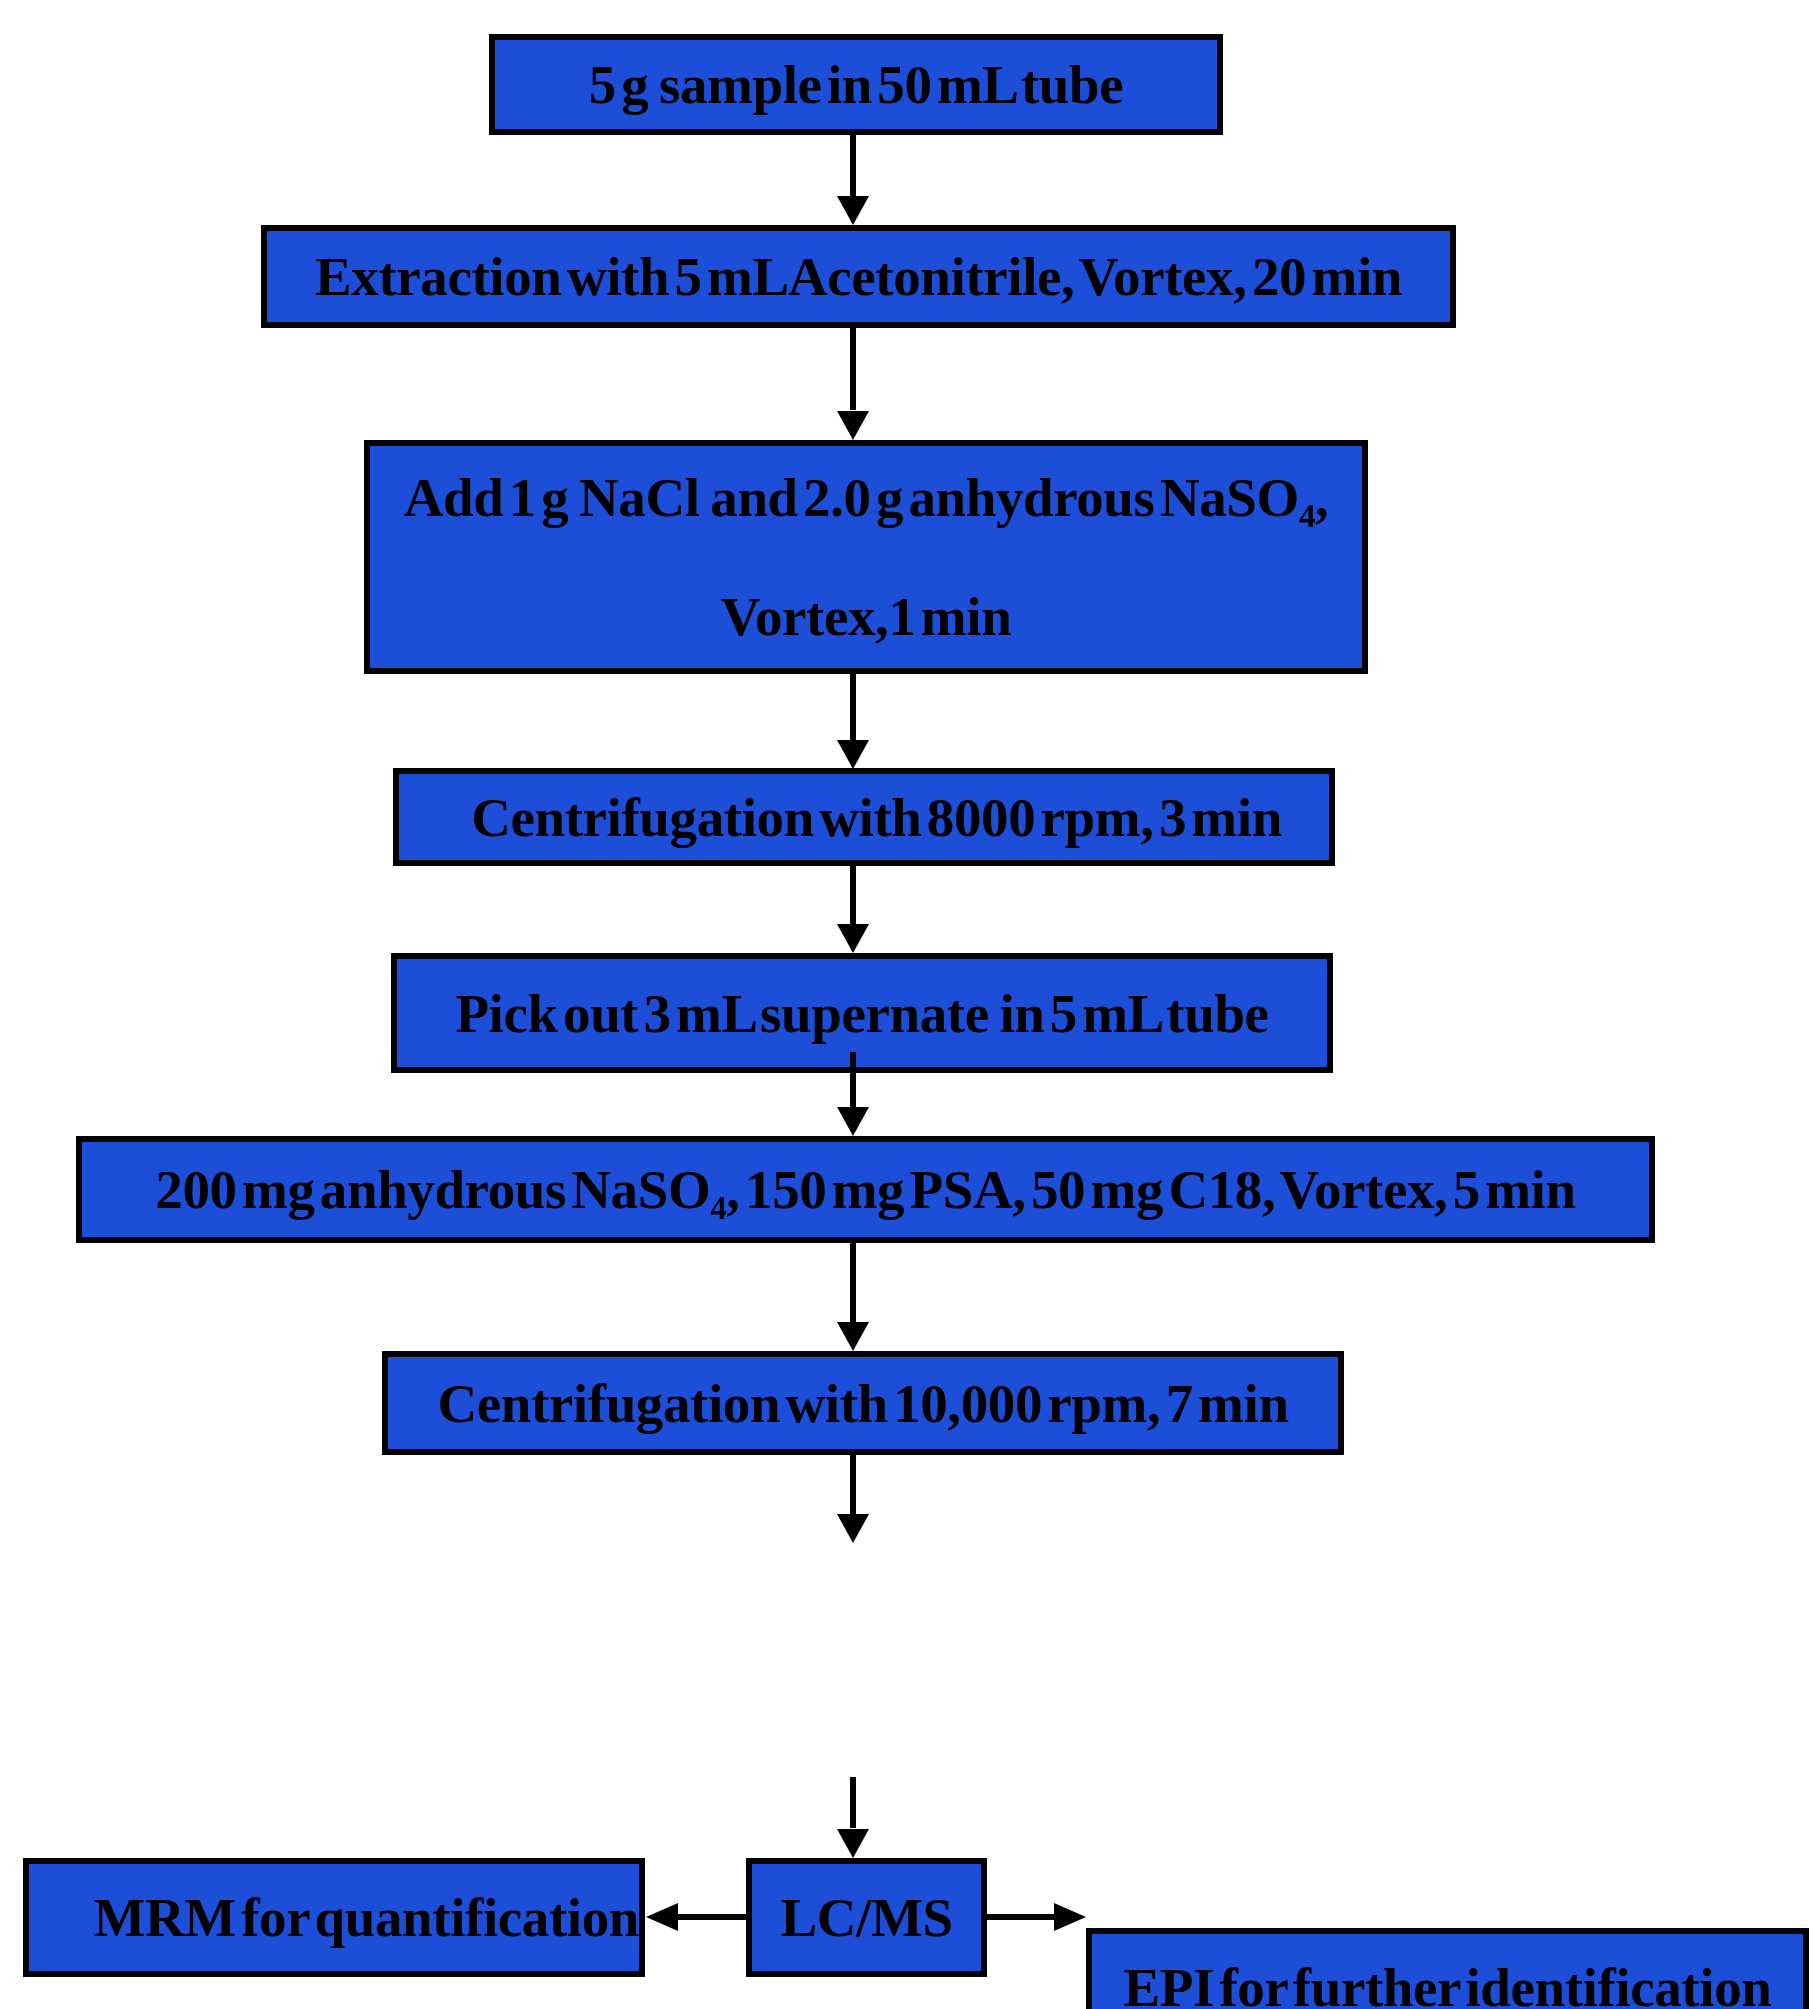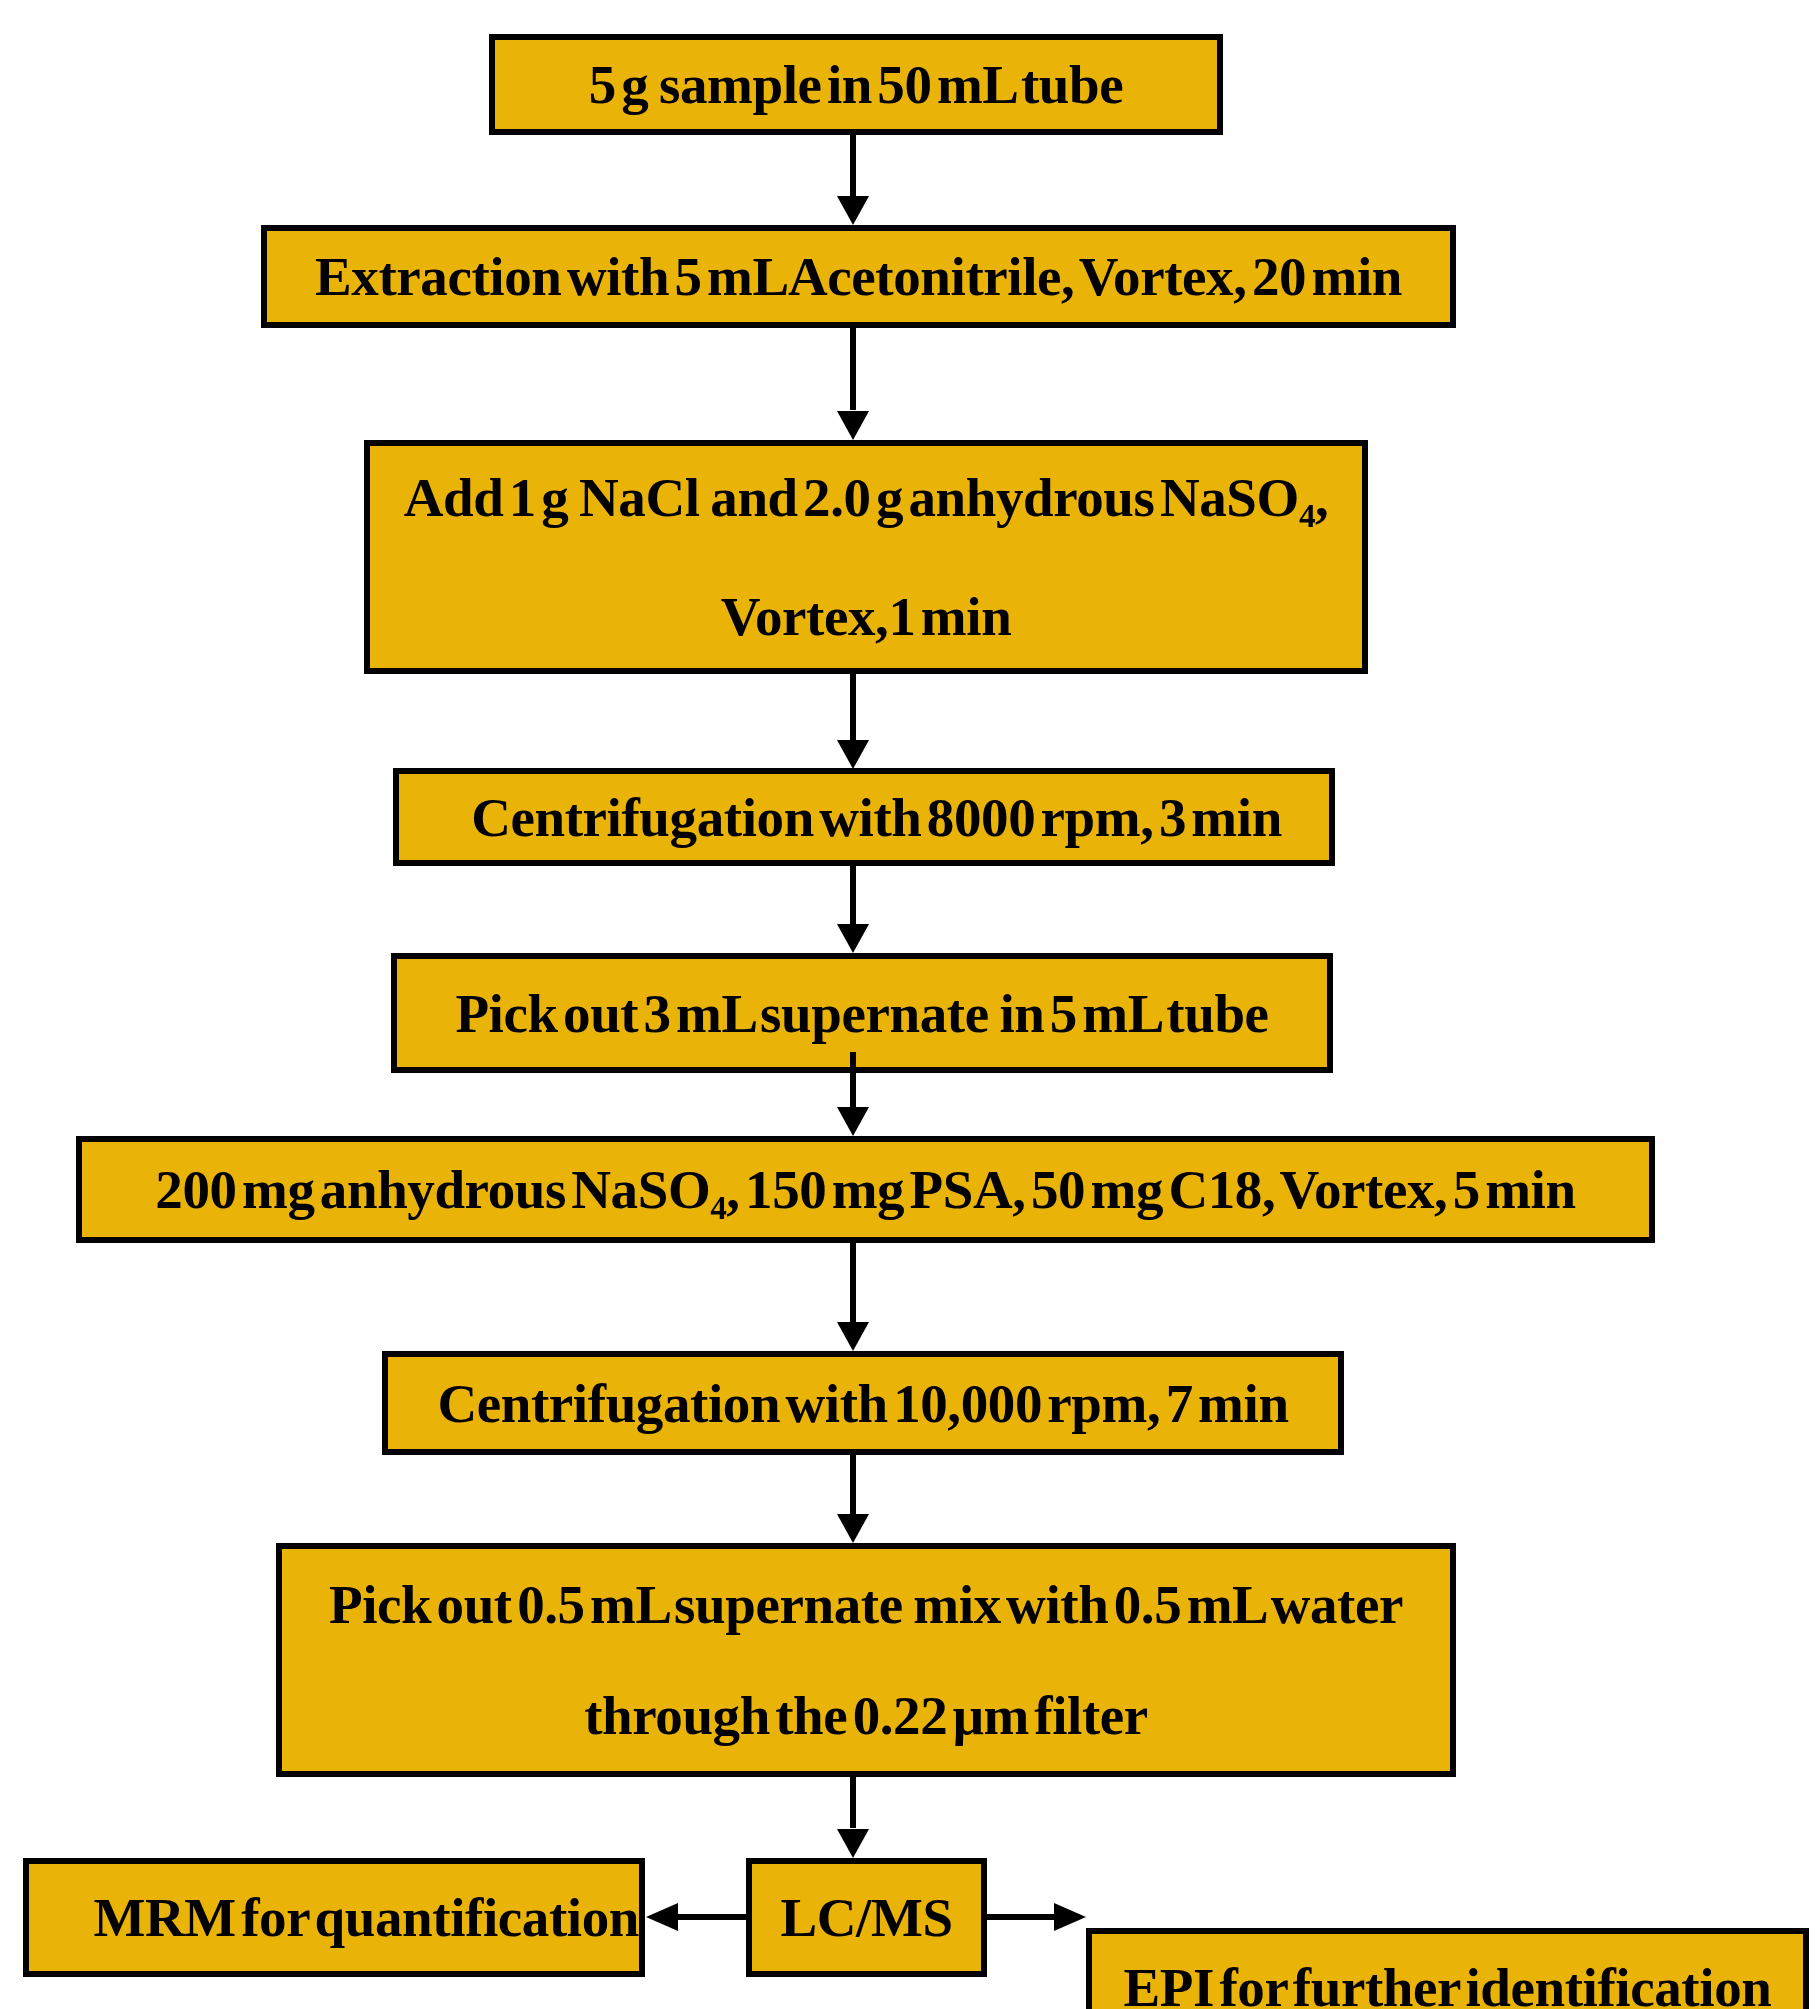--- a/index.html
+++ b/index.html
@@ -12,21 +12,21 @@
     width: 1816px;
     height: 2009px;
     background: #ffffff;
     font-family: "Liberation Serif", "DejaVu Serif", serif;
     color: #000000;
   }
   .box {
     position: absolute;
     box-sizing: border-box;
     border: 6.4px solid #000000;
-    background: #eab308;
+    background: #1d4ed8;
     display: flex;
     align-items: center;
     justify-content: center;
     text-align: center;
   }
   .box .txt {
     font-size: 55px;
     font-weight: 700;
     line-height: 1;
     white-space: pre;
@@ -122,24 +122,20 @@
   </div>
 
   <div class="box b6">
     <span class="txt">200 mg anhydrous NaSO₄, 150 mg PSA, 50 mg C18, Vortex, 5 min</span>
   </div>
 
   <div class="box b7">
     <span class="txt">Centrifugation with 10,000 rpm, 7 min</span>
   </div>
 
-  <div class="box b8 two-line">
-    <span class="txt">Pick out 0.5 mL supernate  mix with 0.5 mL water</span>
-    <span class="txt">through the 0.22 μm filter</span>
-  </div>
 
   <div class="box b9">
     <span class="txt">MRM for quantification</span>
   </div>
 
   <div class="box b10">
     <span class="txt">LC/MS</span>
   </div>
 
   <div class="box b11">

